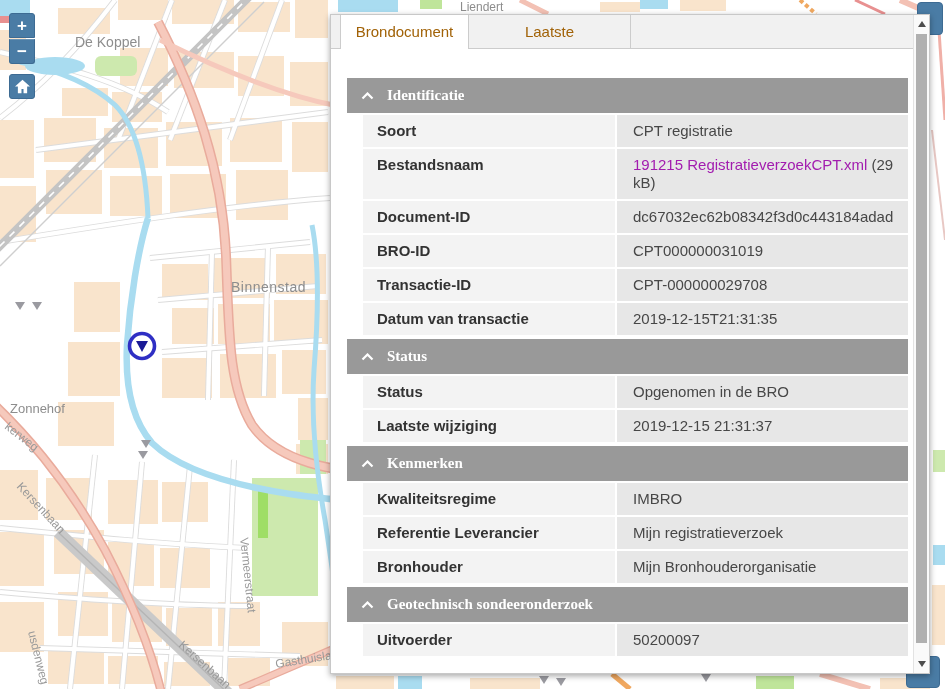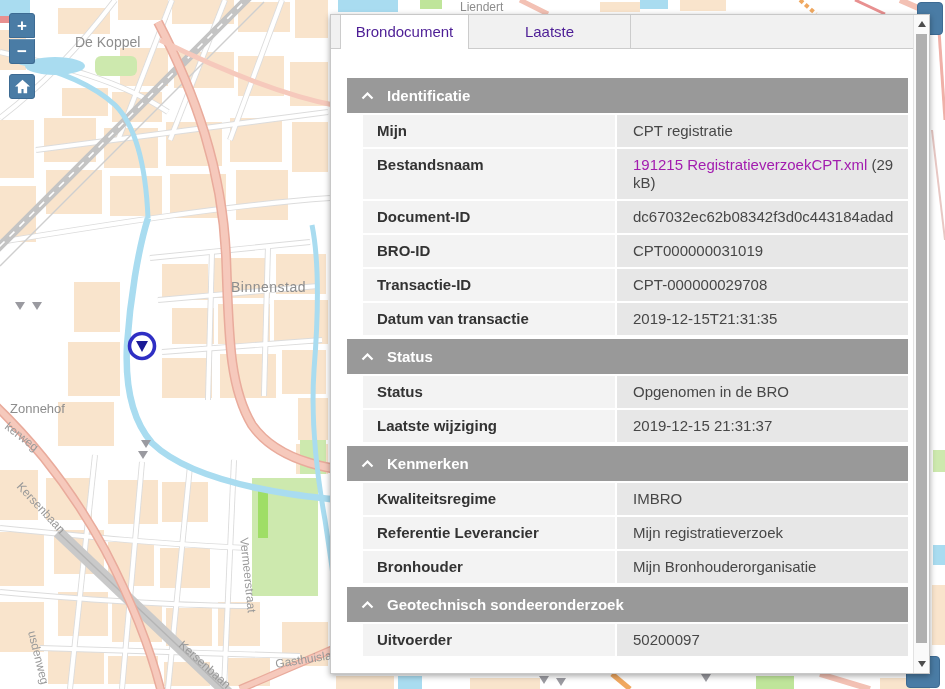--- a/index.html
+++ b/index.html
@@ -19,29 +19,29 @@
   #btn-home{left:9px;top:74px;}
   
   .peek-btn{position:absolute;background:#4a7ca5;border:1px solid #3d6b93;border-radius:4px;z-index:1;}
   #peek-top{left:917px;top:2px;width:24px;height:31px;}
   #peek-bottom{left:906px;top:656px;width:32px;height:30px;}
   
   .panel{position:absolute;left:330px;top:14px;width:600px;height:660px;
          background:#fff;border:1px solid #c8c8c8;box-sizing:border-box;z-index:2;
          box-shadow:0 2px 6px rgba(0,0,0,.35);}
   .tabbar{display:flex;height:33px;background:#f1f1f1;border-bottom:1px solid #ccc;}
-  .tab{height:33px;line-height:33px;font-size:15px;color:#4c1d95;text-align:center;
+  .tab{height:33px;line-height:33px;font-size:15px;color:#a16207;text-align:center;
        box-sizing:border-box;cursor:pointer;}
   .tab.active{width:129px;margin-left:9px;background:#fff;height:34px;
               border-left:1px solid #ccc;border-right:1px solid #ccc;}
   .tab.inactive{width:162px;border-right:1px solid #ccc;}
   .content{padding:29px 21px 0 16px;}
   .section{margin-bottom:4px;}
   .sec-header{height:35px;background:#999;color:#fff;display:flex;align-items:center;
-              padding-left:14px;font-size:15px;font-weight:bold;cursor:pointer;}
+              padding-left:14px;font-size:15px;font-weight:bold;cursor:pointer;font-family:Liberation Serif, serif;}
   .sec-header .chev{margin-right:13px;}
   .row{display:flex;margin:2px 0 0 16px;font-size:15px;line-height:18px;}
   .cl{width:228px;background:#f3f3f3;padding:7px 10px 7px 14px;font-weight:bold;color:#333;flex:none;}
   .cv{flex:1;background:#e7e7e7;padding:7px 12px 7px 16px;color:#474747;margin-left:2px;}
   .cv a{color:#a21caf;text-decoration:none;cursor:pointer;}
   
   .sbar{position:absolute;right:0;top:0;bottom:0;width:16px;background:#fafafa;
         border-left:1px solid #e3e3e3;box-sizing:border-box;}
   .sbtn{position:absolute;left:0;width:15px;height:16px;background:#fafafa;
         display:flex;align-items:center;justify-content:center;cursor:pointer;}
@@ -273,21 +273,21 @@
     <div class="content">
 
       <div class="section">
         <div class="sec-header">
           <svg class="chev" width="13" height="8" viewBox="0 0 13 8">
             <path d="M1.5 6.5 L6.5 1.5 L11.5 6.5" stroke="#fff" stroke-width="2.2" fill="none"></path>
             </svg>
           <span>Identificatie</span>
         </div>
         <div class="row">
-          <div class="cl">Mijn</div>
+          <div class="cl">Soort</div>
           <div class="cv">CPT registratie</div>
         </div>
         <div class="row">
           <div class="cl">Bestandsnaam</div>
           <div class="cv"><a>191215 RegistratieverzoekCPT.xml</a><span> (29 kB)</span></div>
         </div>
         <div class="row">
           <div class="cl">Document-ID</div>
           <div class="cv">dc67032ec62b08342f3d0c443184adad</div>
         </div>

